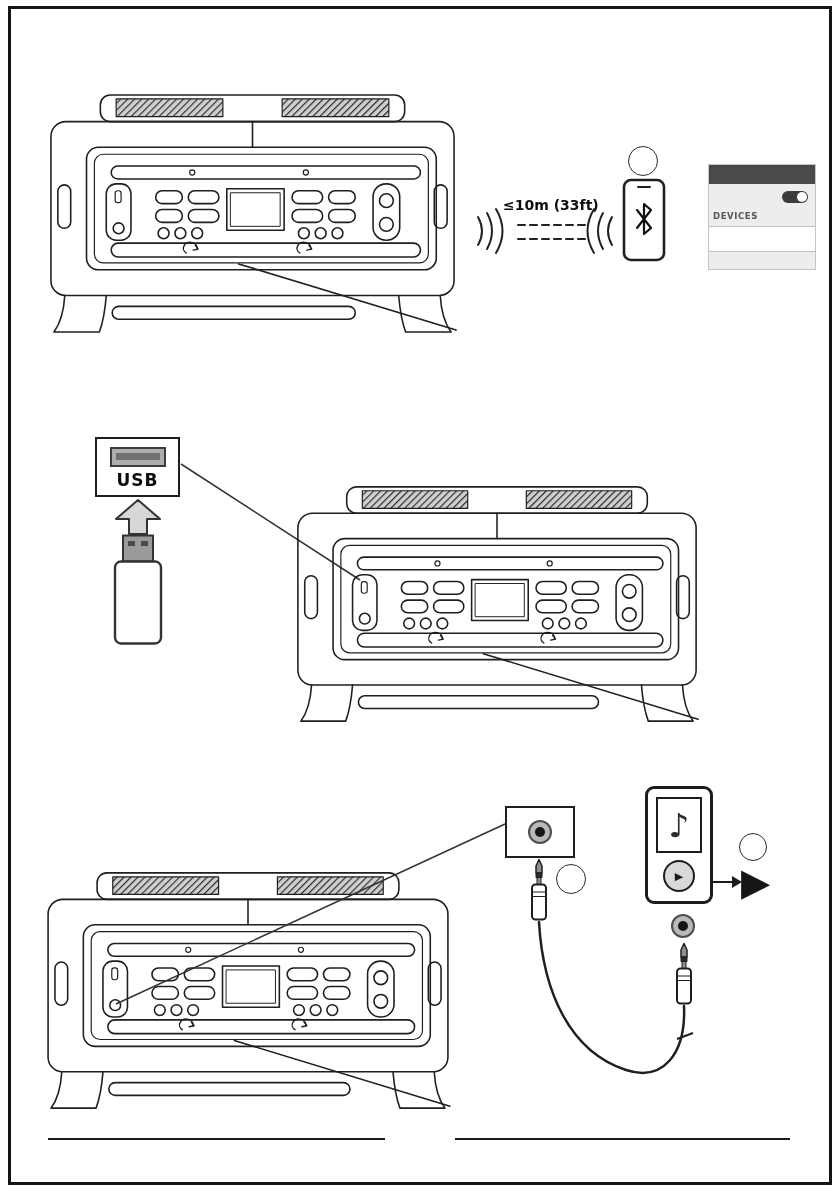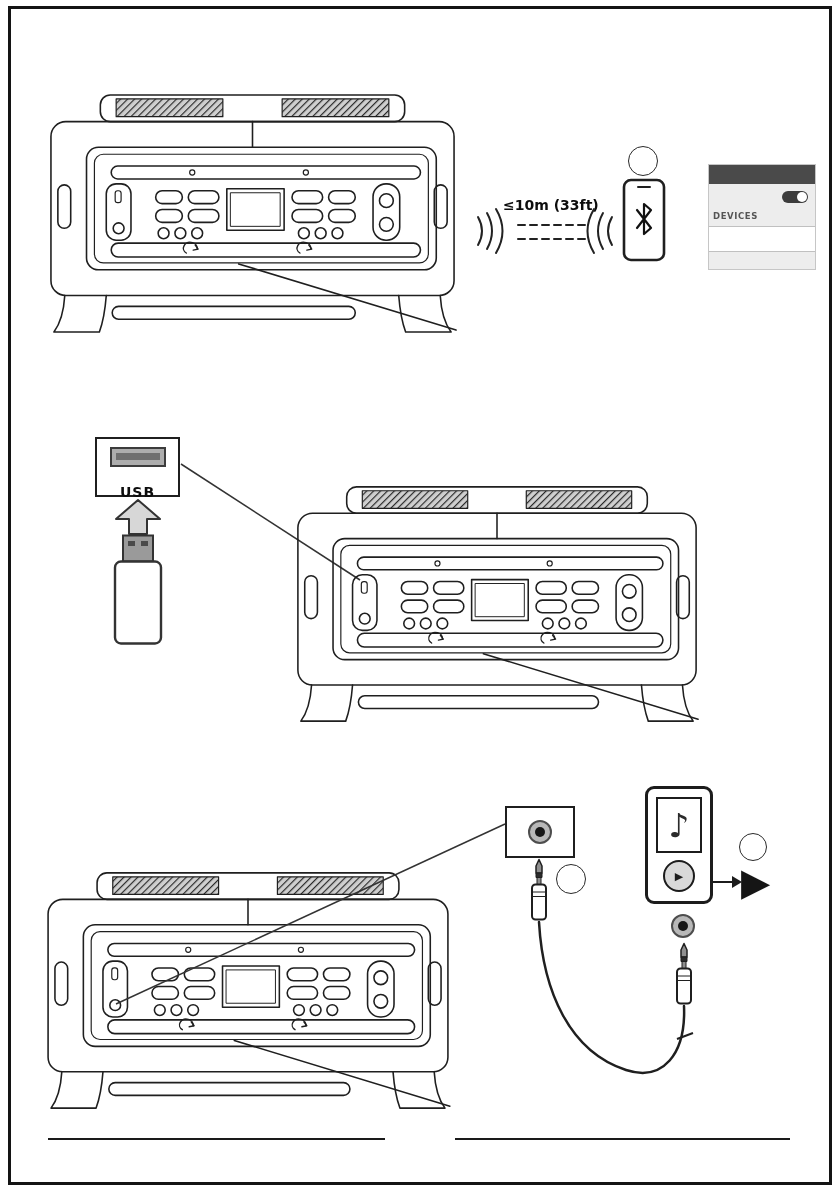--- a/index.html
+++ b/index.html
@@ -21,21 +21,21 @@
   .bt-toggle-row{display:flex;justify-content:flex-end;padding:7px 7px 0 0}
   .bt-toggle{width:26px;height:12px;background:#3c3c3c;border-radius:6px;position:relative}
   .bt-knob{position:absolute;right:1px;top:1px;width:10px;height:10px;background:#fff;border-radius:50%}
   .bt-devices-label{margin:8px 0 0 4px;font-size:8.5px;font-weight:bold;color:#555;letter-spacing:.6px}
   .bt-device-box{margin-top:5px;height:26px;background:#fff;border-top:1px solid #c0c0c0;border-bottom:1px solid #c0c0c0}
 
   
   .usb-box{left:95px;top:437px;width:85px;height:60px;border:2px solid #1f1f1f;background:#fff;text-align:center}
   .usb-port{width:56px;height:20px;margin:8px auto 0;background:#adadad;border:2px solid #3c3c3c;position:relative}
   .usb-port-inner{position:absolute;left:4px;right:4px;top:4px;height:7px;background:#6f6f6f}
-  .usb-label{font-size:14px;font-weight:bold;letter-spacing:1px;margin-top:17px;color:#0d0d0d}
+  .usb-label{font-size:17px;font-weight:bold;letter-spacing:1px;margin-top:3px;color:#0d0d0d}
 
   
   .aux-box{left:505px;top:806px;width:70px;height:52px;border:2px solid #1f1f1f;background:#fff;
            display:flex;align-items:center;justify-content:center}
   .jack-outer{width:24px;height:24px;border-radius:50%;background:#b8b8b8;border:2px solid #4d4d4d;
               display:flex;align-items:center;justify-content:center}
   .jack-inner{width:10px;height:10px;border-radius:50%;background:#161616}
   .socket-sym{left:671px;top:914px}
   .mp3{left:645px;top:786px;width:68px;height:118px;border:3px solid #1c1c1c;border-radius:9px;background:#fff;
        display:flex;flex-direction:column;align-items:center}

